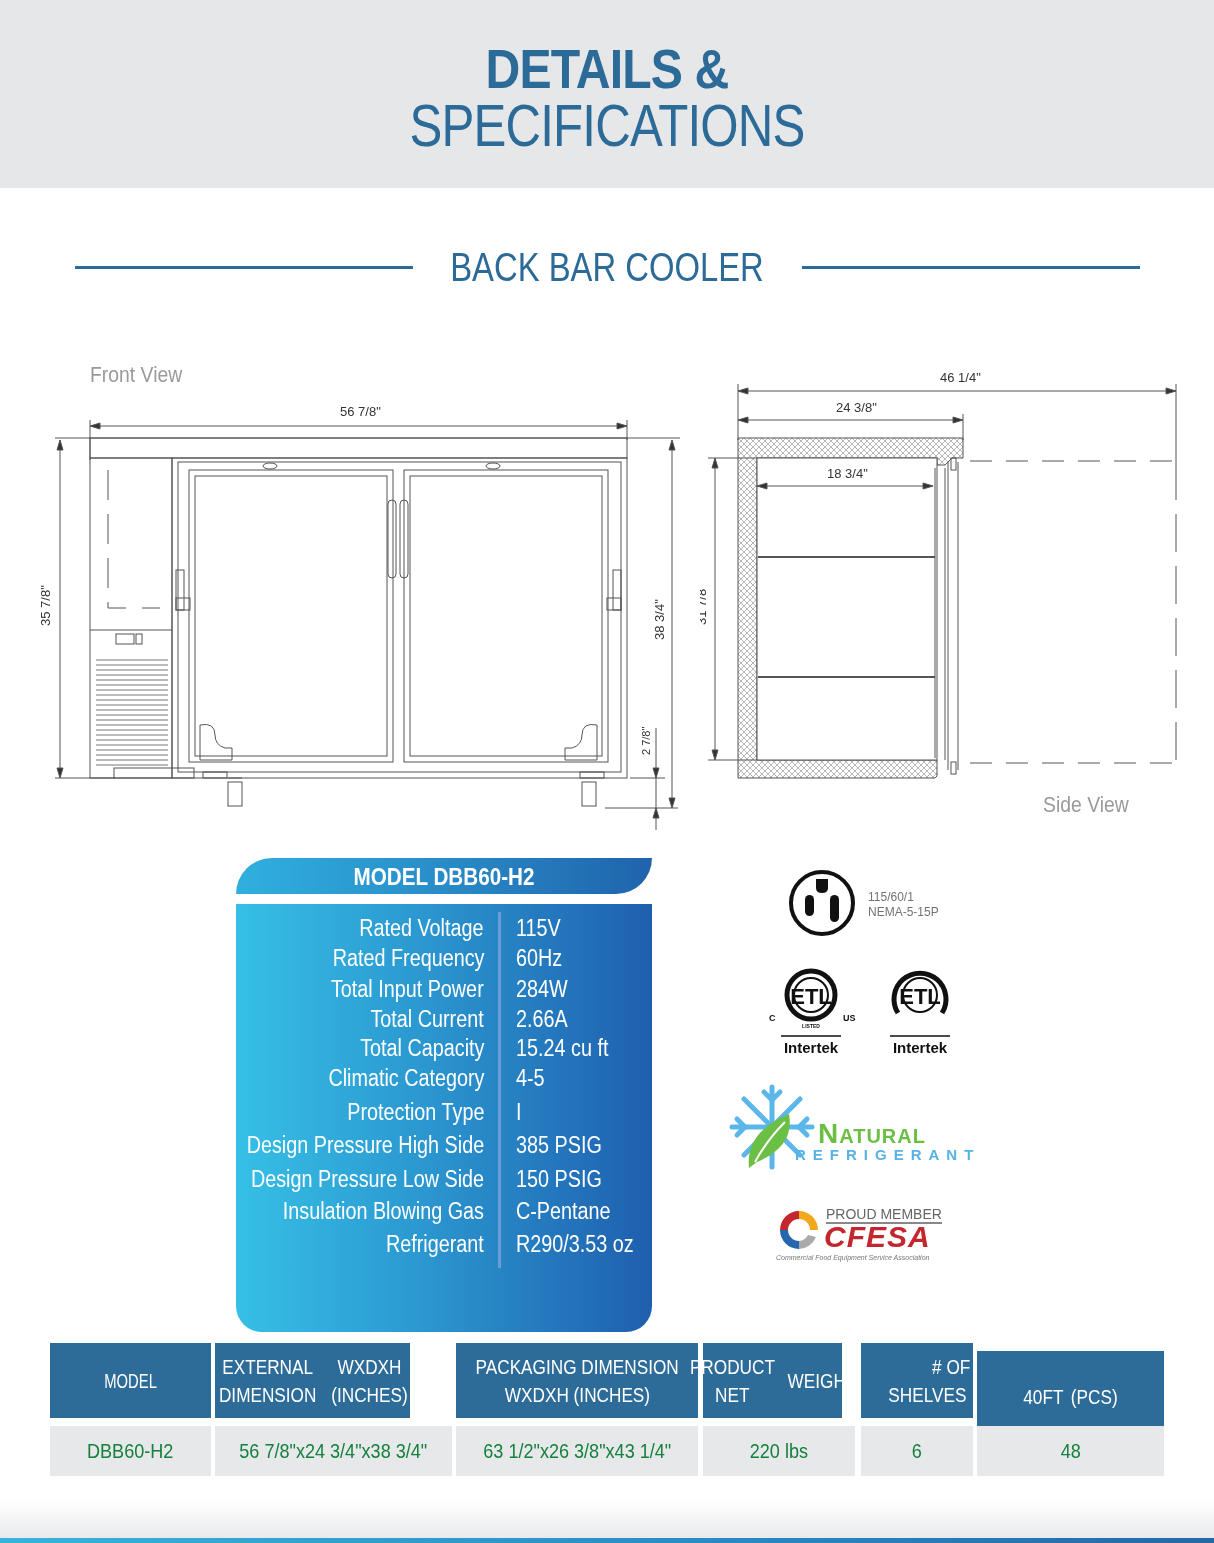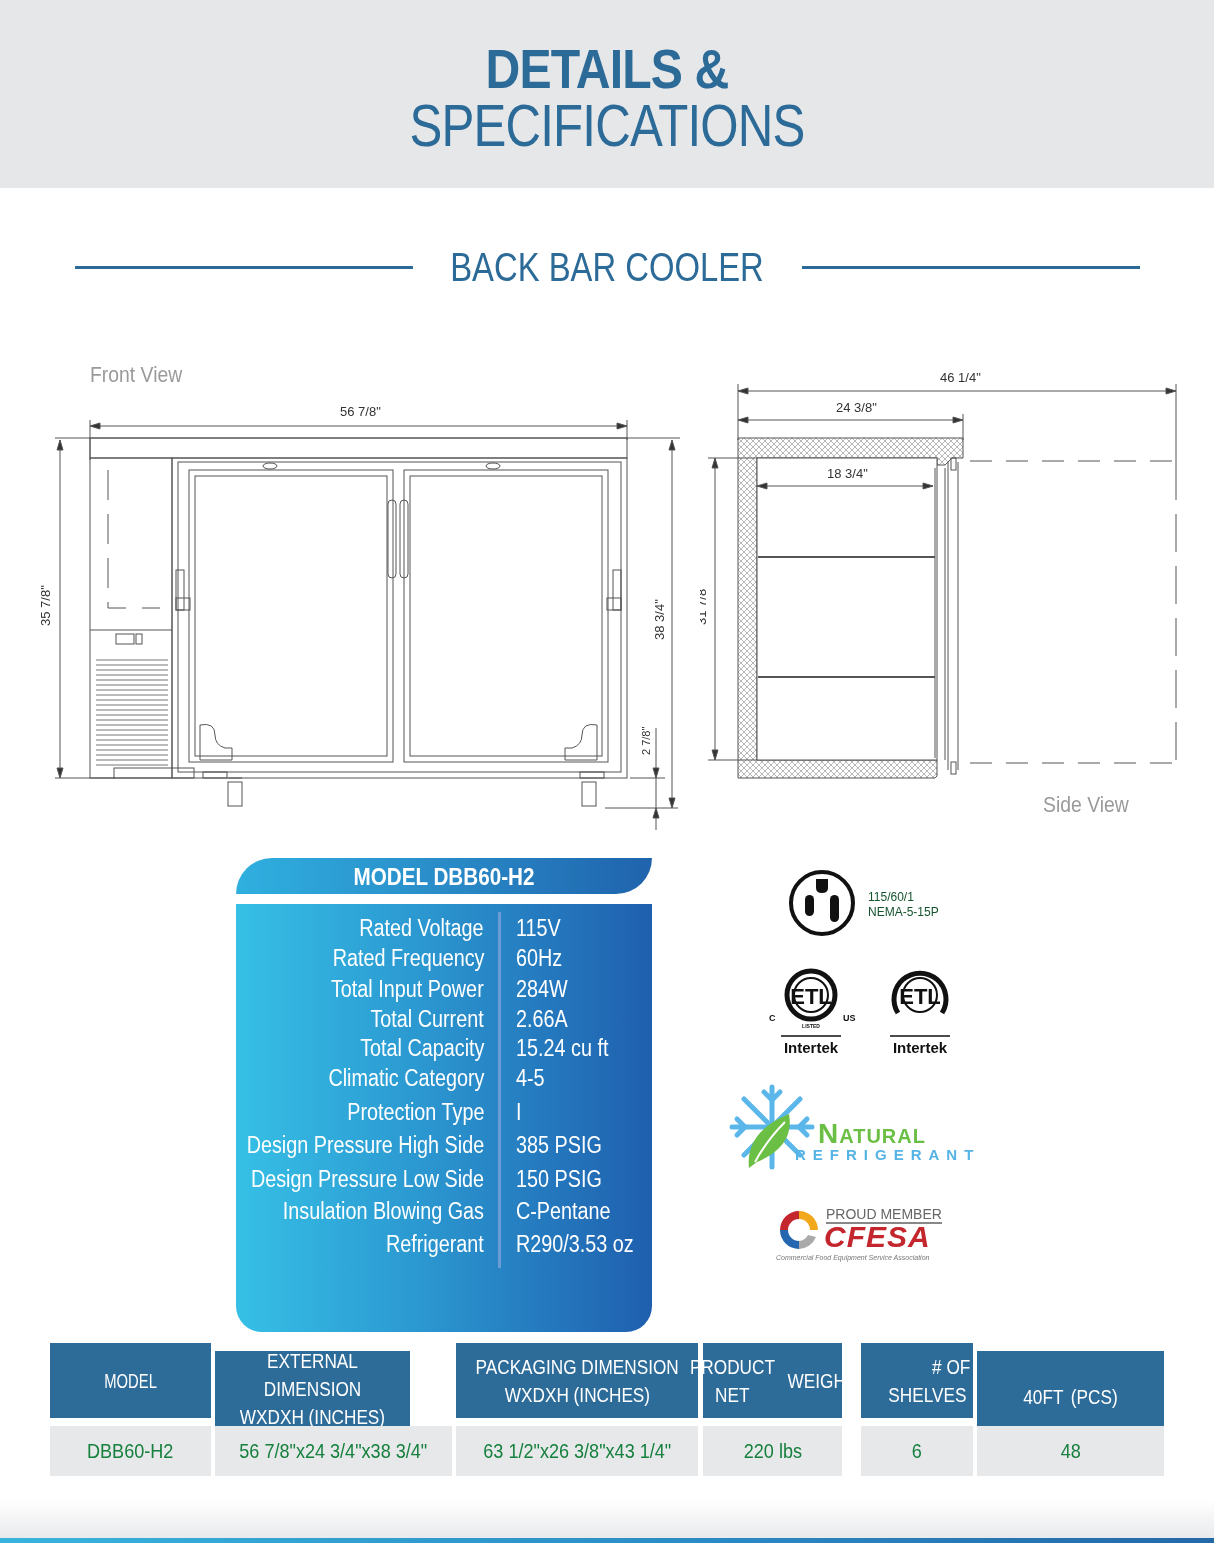--- a/index.html
+++ b/index.html
@@ -19,21 +19,21 @@
 
   .model-card { position: absolute; left: 236px; top: 858px; width: 416px; height: 418px; }
   .model-tab { position: absolute; left: 0; top: 0; width: 416px; height: 36px; background: linear-gradient(90deg, #2fb0df 0%, #2a8fcb 45%, #1f63ac 100%); border-radius: 36px 0 36px 0; }
   .model-tab-text { position: absolute; left: 0; top: 0; width: 416px; line-height: 38px; text-align: center; color: #ffffff; font-weight: bold; font-size: 24px; transform: scaleX(0.86); }
   .model-body { position: absolute; left: 0; top: 46px; width: 416px; height: 428px; background: linear-gradient(90deg, #36c0e6 0%, #2b97d0 45%, #1f5fae 100%); border-radius: 0 0 26px 26px; }
   .divider { position: absolute; left: 262px; top: 8px; width: 3px; height: 356px; background: rgba(120,160,215,0.85); }
   .spec-row { position: absolute; left: 0; width: 416px; height: 32px; }
   .spec-label { position: absolute; right: 168px; top: 0; white-space: nowrap; color: #ffffff; font-size: 23px; line-height: 32px; transform: scaleX(0.86); transform-origin: right center; }
   .spec-value { position: absolute; left: 280px; top: 0; white-space: nowrap; color: #ffffff; font-size: 23px; line-height: 32px; transform: scaleX(0.86); transform-origin: left center; }
 
-  .plug-text { position: absolute; left: 868px; top: 890px; font-size: 12px; color: #14532d; line-height: 15px; }
+  .plug-text { position: absolute; left: 868px; top: 890px; font-size: 12px; color: #737373; line-height: 15px; }
 
   .natural-text { position: absolute; left: 818px; top: 1119px; font-size: 28px; font-weight: bold; color: #6bbf44; letter-spacing: 1px; line-height: 30px; font-variant: small-caps; }
   .refrig-text { position: absolute; left: 795px; top: 1146px; font-size: 15px; font-weight: bold; color: #56b3e6; letter-spacing: 7px; line-height: 18px; }
 
   .cfesa-proud { position: absolute; left: 826px; top: 1206px; font-size: 14px; color: #666; line-height: 16px; border-bottom: 2px solid #888; }
   .cfesa-name { position: absolute; left: 824px; top: 1222px; font-size: 30px; font-weight: bold; font-style: italic; color: #c4262e; line-height: 30px; letter-spacing: 1px; }
   .cfesa-sub { position: absolute; left: 776px; top: 1253px; font-size: 7px; font-style: italic; color: #777; line-height: 9px; }
 
   .spec-table { position: absolute; left: 50px; top: 1343px; }
   .th { position: absolute; background: #2d6b99; color: #ffffff; text-align: center; font-size: 20px; line-height: 28px; display: flex; align-items: center; justify-content: center; }
@@ -315,21 +315,21 @@
   <path d="M23,42 A19,19 0 0 0 40,30 L32,28 A11,11 0 0 1 23,34 Z" fill="#aaaaaa"></path>
 </svg>
 <div class="cfesa-proud">PROUD MEMBER</div>
 <div class="cfesa-name">CFESA</div>
 <div class="cfesa-sub">Commercial Food Equipment Service Association</div>
 
 <div class="spec-table">
   <div class="th" style="left:0;top:0;width:161px;height:75px;">
     <span><span>MODEL</span></span>
   </div>
-  <div class="th" style="left:165px;top:0;width:195px;height:75px;flex-direction:column;margin-top:8px;">
+  <div class="th" style="left:165px;top:0;width:195px;height:75px;flex-direction:row;">
     <span>EXTERNAL DIMENSION</span>
       <span>WXDXH (INCHES)</span>
   </div>
   <div class="th" style="left:406px;top:0;width:242px;height:75px;flex-direction:column;">
     <span>PACKAGING DIMENSION</span>
       <span>WXDXH (INCHES)</span>
   </div>
   <div class="th" style="left:653px;top:0;width:139px;height:75px;text-align:center;">
     <span>PRODUCT NET</span>
       <span>WEIGHT</span>
@@ -345,21 +345,21 @@
 
   <div class="td" style="left:0;top:83px;width:161px;height:50px;">
       <span>DBB60-H2</span>
     </div>
   <div class="td" style="left:165px;top:83px;width:237px;height:50px;">
       <span>56 7/8"x24 3/4"x38 3/4"</span>
     </div>
   <div class="td" style="left:406px;top:83px;width:242px;height:50px;">
       <span>63 1/2"x26 3/8"x43 1/4"</span>
     </div>
-  <div class="td" style="left:653px;top:83px;width:139px;height:50px;">
+  <div class="td" style="left:653px;top:83px;width:152px;height:50px;">
       <span>220 lbs</span>
     </div>
   <div class="td" style="left:811px;top:83px;width:112px;height:50px;">
       <span>6</span>
     </div>
   <div class="td" style="left:927px;top:83px;width:187px;height:50px;">
       <span>48</span>
     </div>
 </div>
 

